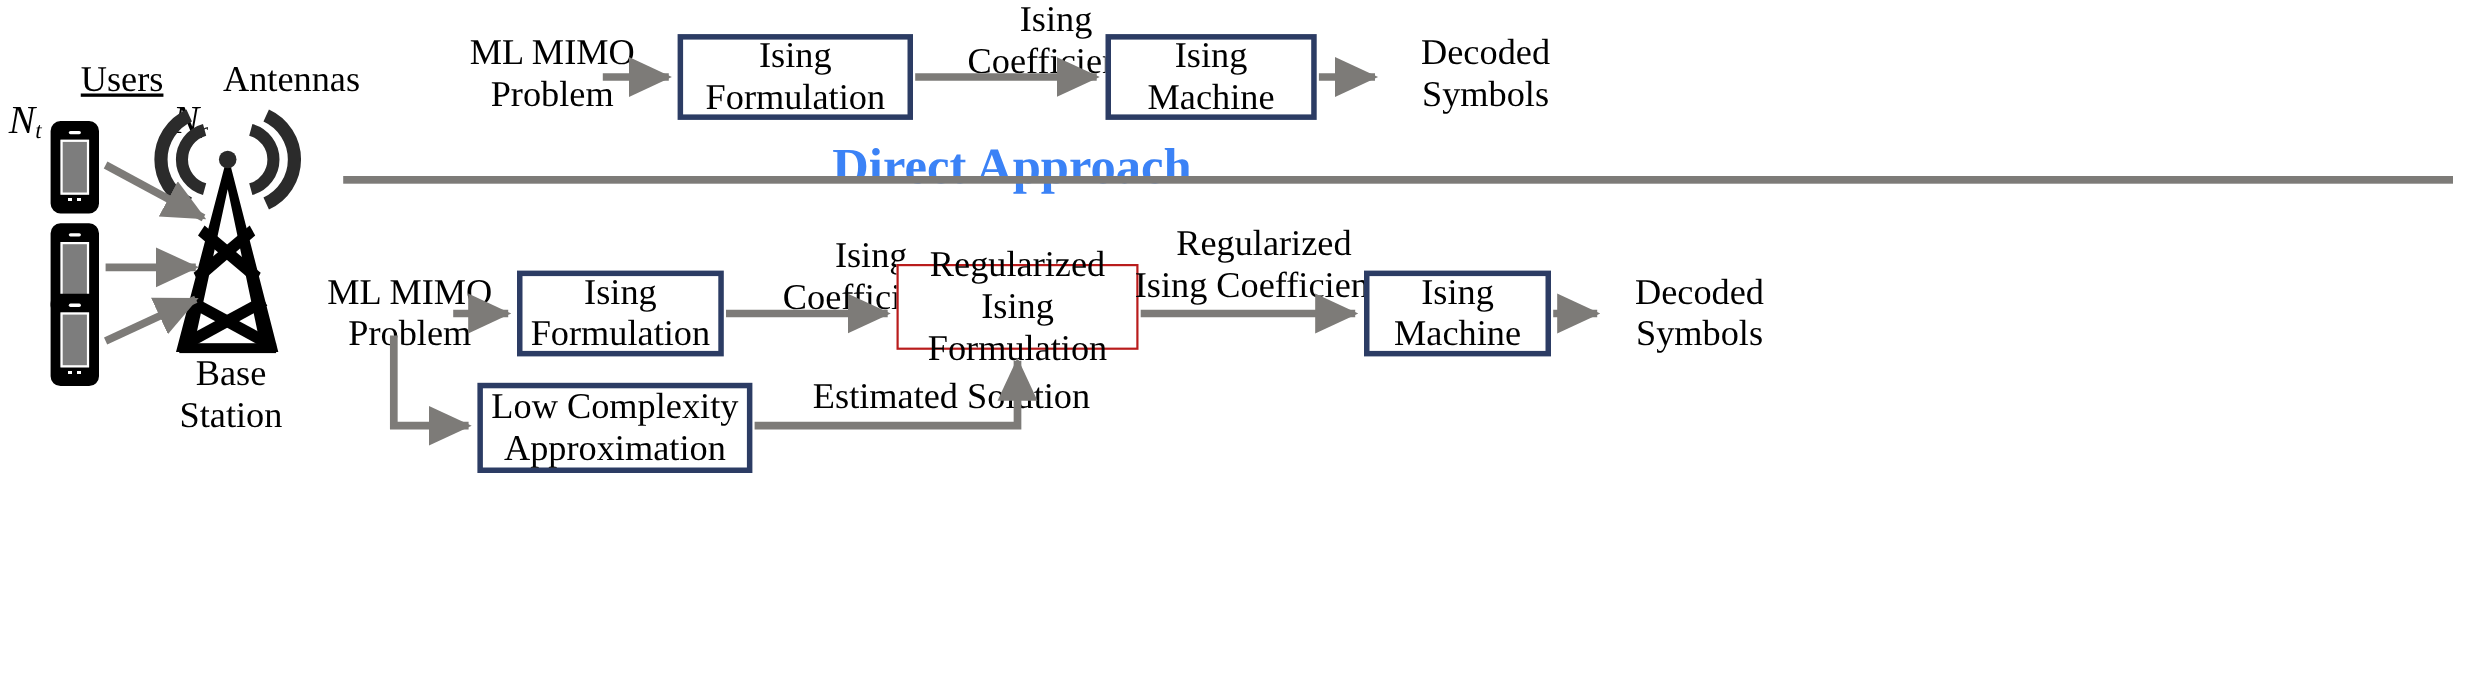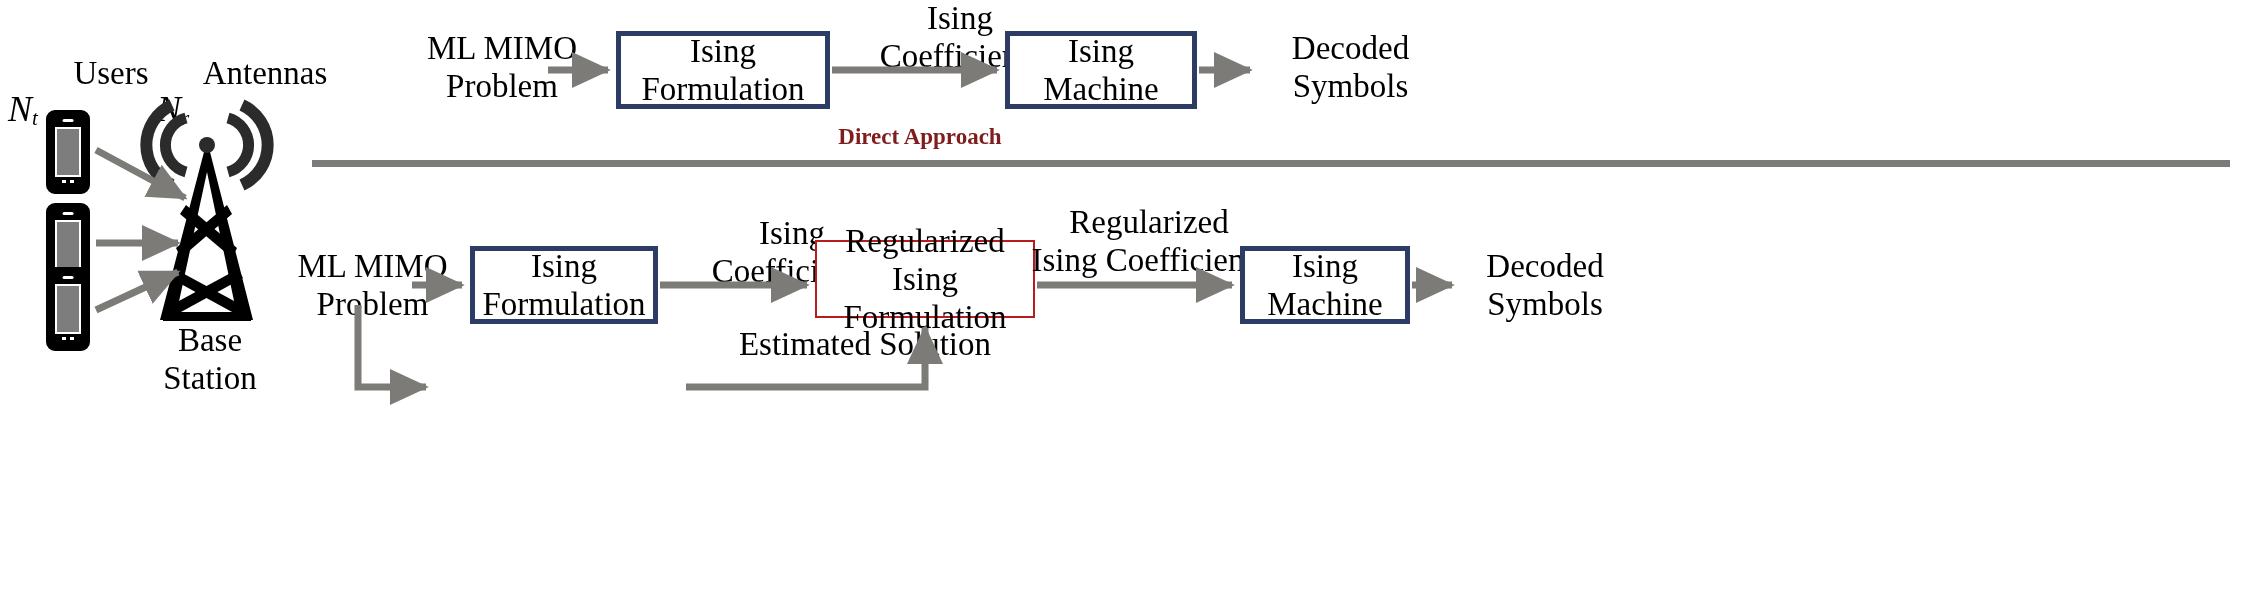--- a/index.html
+++ b/index.html
@@ -2,22 +2,22 @@
 <html><head>
 <meta charset="utf-8">
 <style>
   html,body{margin:0;padding:0;background:#ffffff;}
   body{font-family:"Liberation Serif",serif;color:#000;}
   #canvas{position:relative;width:2242px;height:616px;background:#fff;overflow:hidden;}
 
   .lbl{position:absolute;text-align:center;line-height:1.12;color:#000;
        font-family:"Liberation Serif",serif;font-size:33px;white-space:pre-line;}
   .lbl.two{line-height:1.14;}
-  .hdr{position:absolute;text-align:center;font-weight:bold;font-size:23px;
-       font-family:"Liberation Serif",serif;color:#7f1d1d;}
+  .hdr{position:absolute;text-align:center;font-weight:bold;font-size:46px;
+       font-family:"Liberation Serif",serif;color:#3b82f6;}
   .mathvar{position:absolute;font-family:"Liberation Serif",serif;font-style:italic;font-size:36px;margin-top:36px;}
   .mathvar sub{font-size:21px;font-style:italic;vertical-align:-4px;}
 
   .box{position:absolute;background:#fff;display:flex;align-items:center;
        justify-content:center;text-align:center;font-size:33px;line-height:1.16;
        font-family:"Liberation Serif",serif;white-space:pre-line;box-sizing:border-box;}
   .box.navy{border:5px solid #2c3c64;}
   .box.red{border:2px solid #b91c1c;}
 
   .divider{position:absolute;background:#7d7b78;}
@@ -35,21 +35,21 @@
          border-top:3px dotted #fff;}
 </style>
 </head>
 <body>
 
 <div id="canvas">
 
   <div class="mathvar" style="left:8px; top:52px;">
     <span>N</span><sub>t</sub>
   </div>
-  <div class="lbl" style="left:56px; top:55px; width:110px;">Users</div>
+  <div class="lbl" style="left:56px; top:55px; width:110px;text-decoration:underline;">Users</div>
 
   <div class="mathvar" style="left:157px; top:52px;">
     <span>N</span><sub>r</sub>
   </div>
   <div class="lbl" style="left:180px; top:55px; width:170px;">Antennas</div>
 
   <div class="phone" style="left:46px; top:110px; width:44px; height:84px;">
     <div class="spk"></div>
     <div class="screen"></div>
     <div class="dots"></div>
@@ -102,22 +102,24 @@
 
   <div class="lbl two" style="left:1020px; top:204px; width:258px;">Regularized
 Ising Coefficients</div>
 
   <div class="box navy" style="left:1240px; top:246px; width:170px; height:78px;">Ising
 Machine</div>
 
   <div class="lbl two" style="left:1460px; top:248px; width:170px;">Decoded
 Symbols</div>
 
+  <div class="box navy" style="left:434px; top:348px; width:250px; height:82px;">Low Complexity
+Approximation</div>
 
-  <div class="lbl" style="left:700px; top:326px; width:330px;">Estimated Solution</div>
+  <div class="lbl" style="left:700px; top:343px; width:330px;">Estimated Solution</div>
 
   <svg class="overlay" viewBox="0 0 2242 616">
     <defs>
       <marker id="ar" markerWidth="6" markerHeight="6" refX="5.2" refY="3" orient="auto" markerUnits="strokeWidth">
         <path d="M0,0.4 L5.6,3 L0,5.6 z" fill="#7d7b78"></path>
       </marker>
     </defs>
 
     <g>
 

